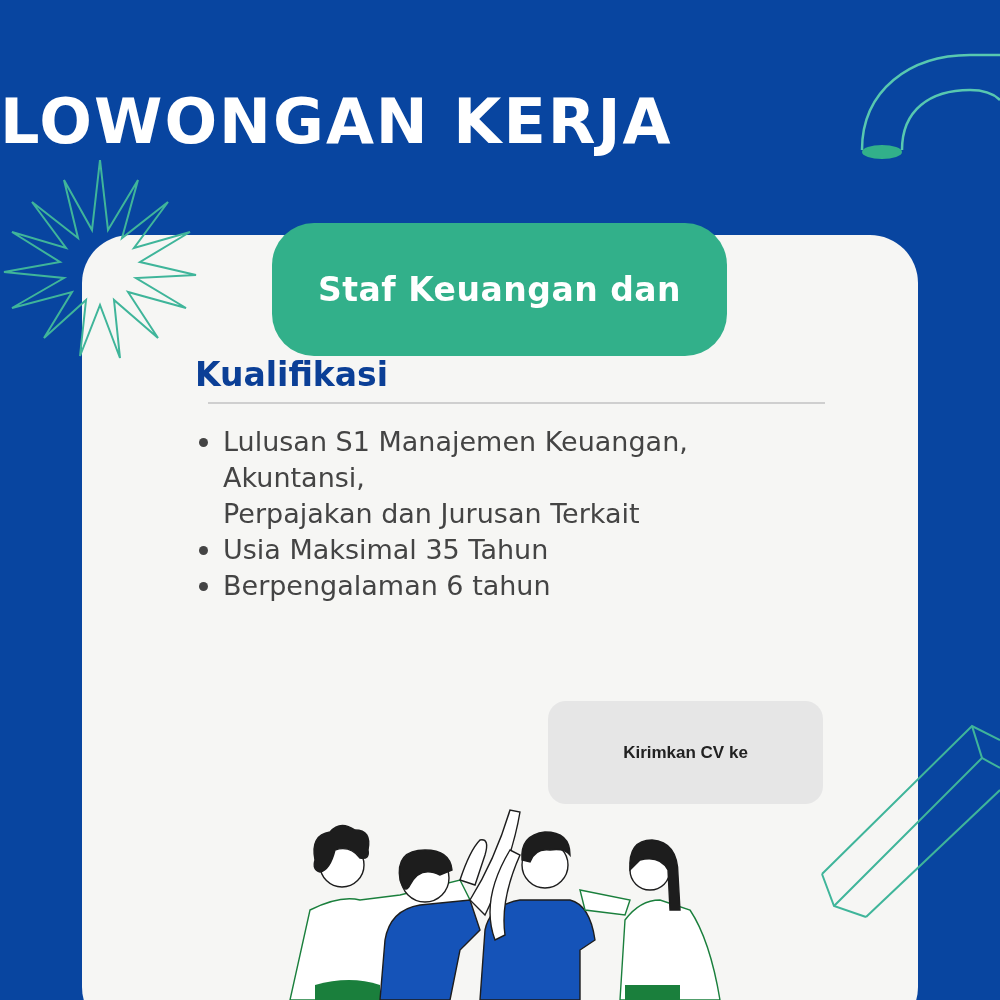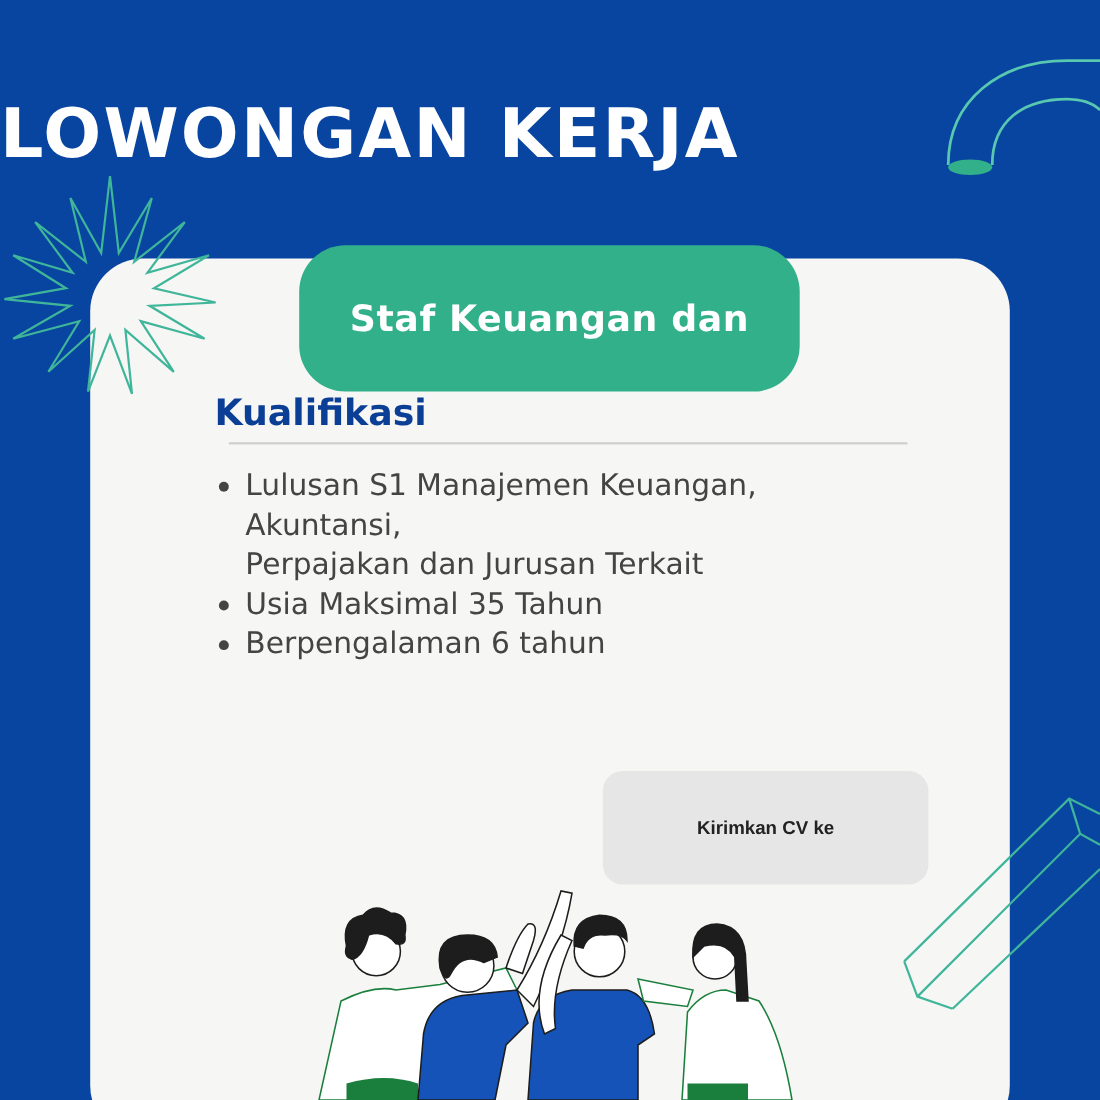--- a/index.html
+++ b/index.html
@@ -43,21 +43,21 @@
   .qual-item {
     position: relative; padding-left: 27px;
     color: #444444; font-size: 27px; line-height: 36px;
     font-family: "DejaVu Sans", sans-serif;
   }
   .bullet {
     position: absolute; left: 3px; top: 14px; width: 9px; height: 9px;
     border-radius: 50%; background: #444444;
   }
   .cv-box {
-    position: absolute; left: 548px; top: 701px; width: 296px; height: 103px;
+    position: absolute; left: 548px; top: 701px; width: 275px; height: 103px;
     background: #e6e6e6; border-radius: 18px;
     display: flex; flex-direction: column; align-items: center; justify-content: center;
   }
   .cv-line {
     color: #222222; font-weight: bold; font-size: 17px; line-height: 28px;
     font-family: "Liberation Sans", sans-serif;
   }
 </style>
 </head>
 <body>

